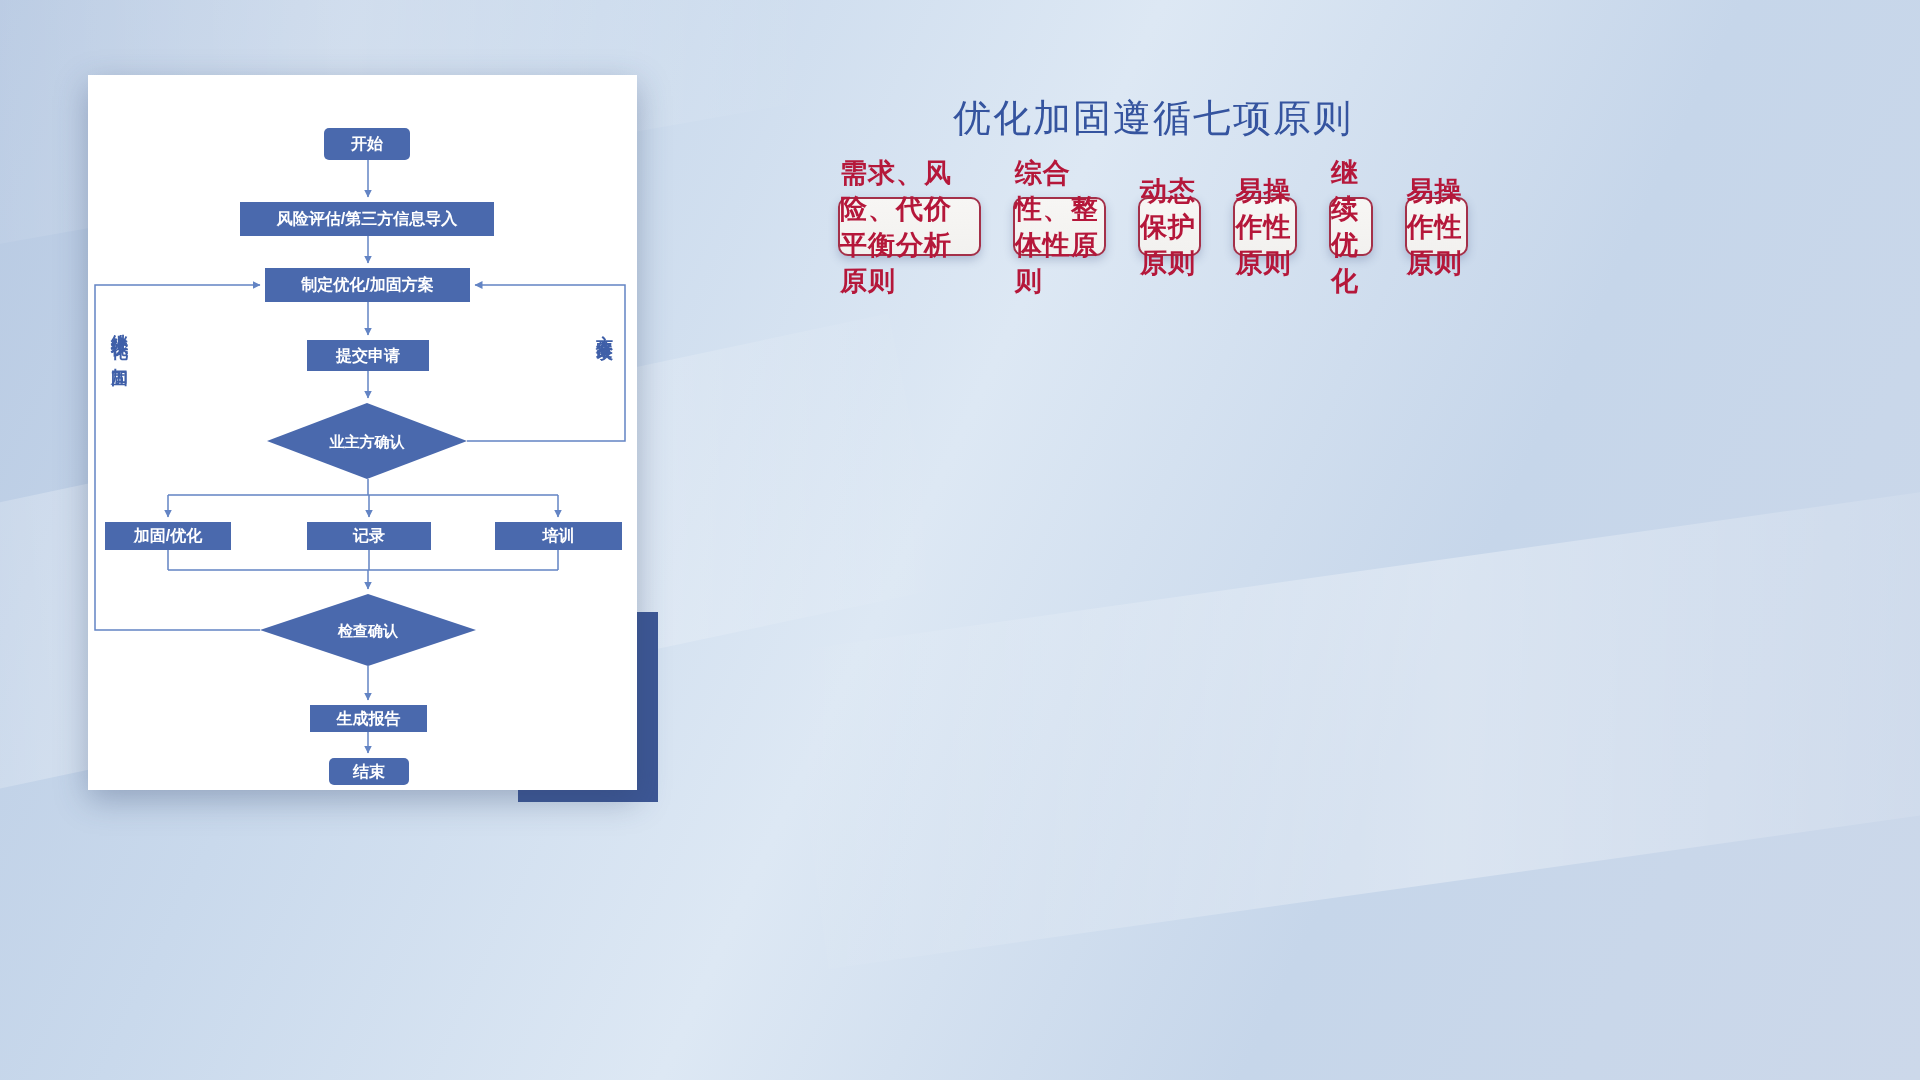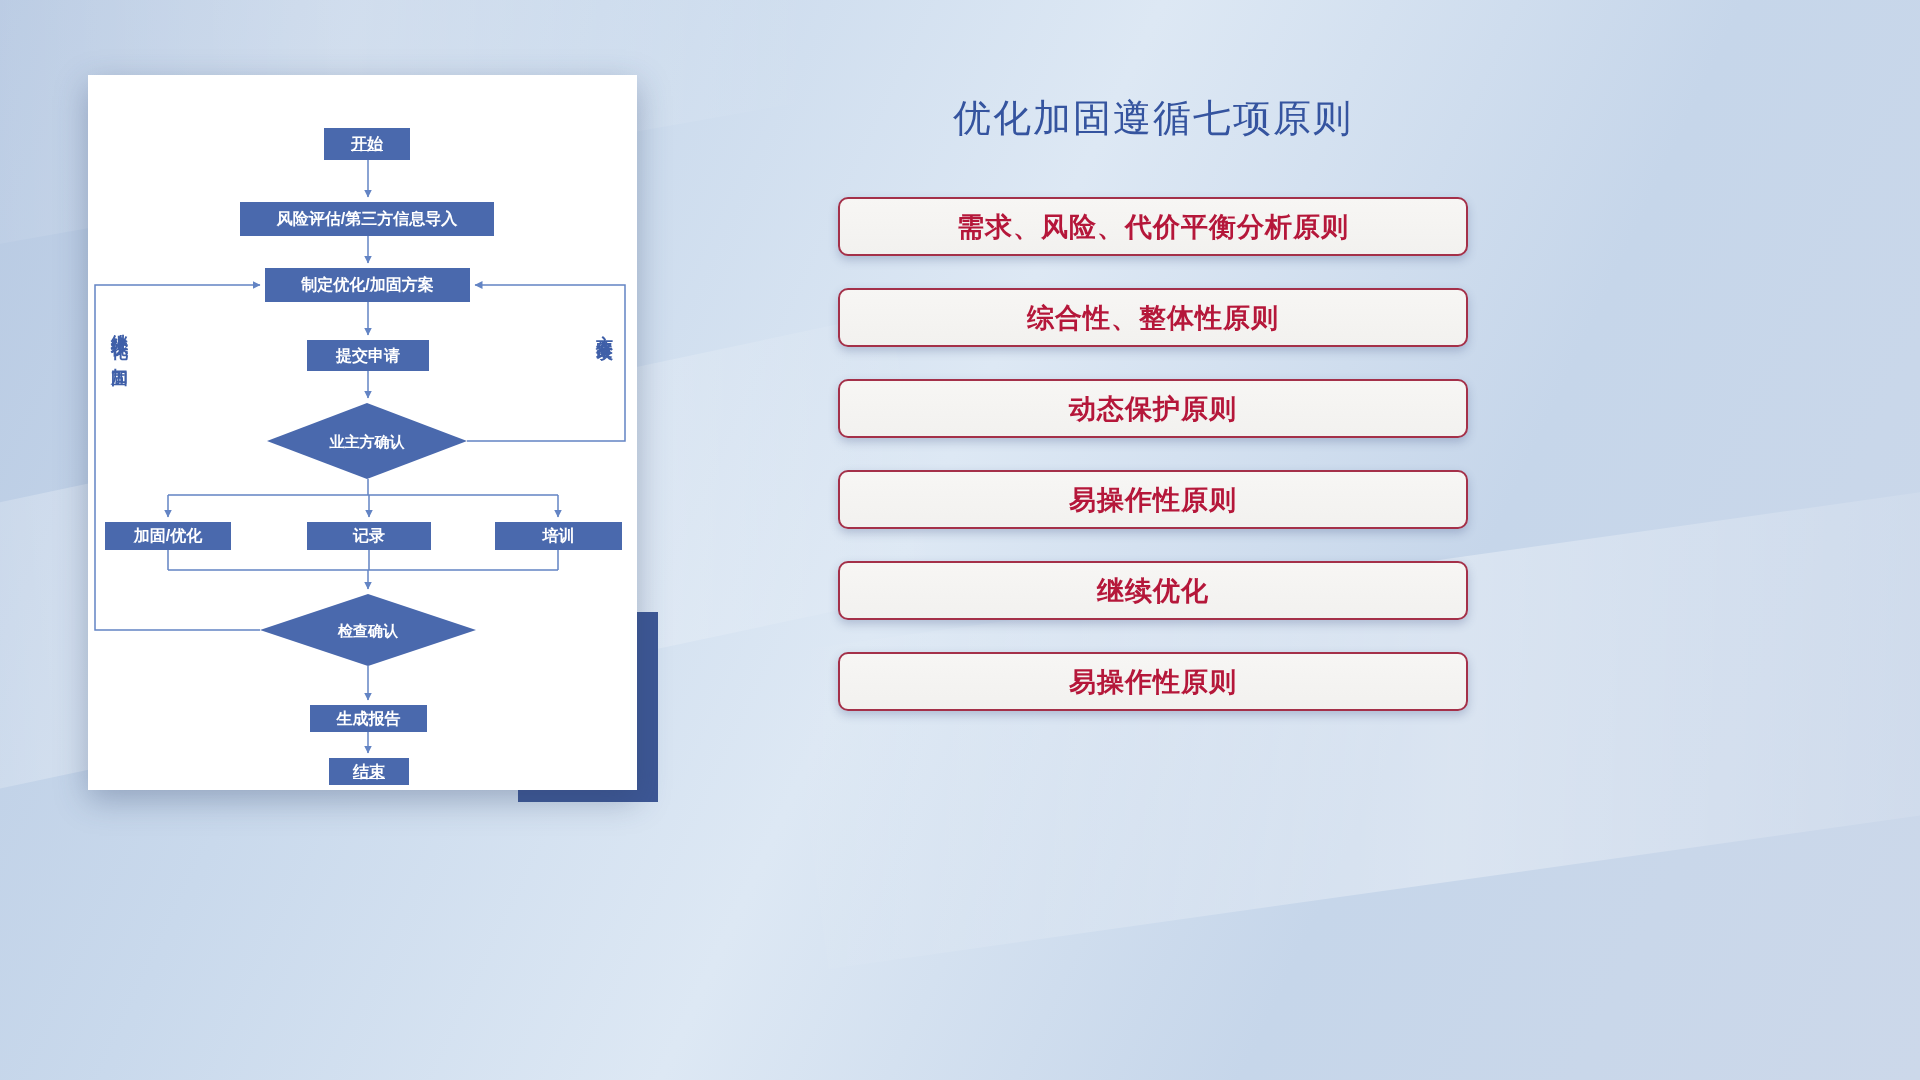--- a/index.html
+++ b/index.html
@@ -36,35 +36,35 @@
   .connectors{position:absolute;left:0;top:0;width:549px;height:715px;}
   .connectors path{stroke:var(--connector);fill:none;stroke-width:1.5;}
   .connectors marker path{fill:var(--connector);stroke:none;}
 
   .node{
     position:absolute;background:var(--node-fill);color:#fff;
     display:flex;align-items:center;justify-content:center;
     font-weight:bold;font-size:16px;border-radius:0;line-height:1;white-space:nowrap;
     z-index:2;
   }
-  .node.pill{border-radius:0;text-decoration:underline;}
+  .node.pill{border-radius:5px;}
   .node.diamond{clip-path:polygon(50% 0,100% 50%,50% 100%,0 50%);border-radius:0;font-size:15px;}
 
   .vlabel{
     position:absolute;writing-mode:vertical-rl;text-orientation:upright;
     color:var(--label-blue);font-weight:bold;font-size:17px;letter-spacing:3px;z-index:2;
   }
 
   .panel-title{
     position:absolute;left:838px;top:93px;width:630px;text-align:center;
     font-size:38px;font-weight:normal;color:var(--title-blue);letter-spacing:2px;
   }
   .principles{
     position:absolute;left:838px;top:197px;width:630px;
-    display:flex;flex-direction:column;gap:32px;
+    display:flex;flex-direction:row;gap:32px;
   }
   .principle-card{
     height:59px;border-radius:10px;
     background:linear-gradient(180deg,#f7f6f4,var(--card-bg));
     border:2px solid var(--card-border);
     box-shadow:0 4px 10px rgba(60,80,130,.28);
     display:flex;align-items:center;justify-content:center;
     font-size:27px;font-weight:600;color:var(--principle-red);letter-spacing:1px;
   }
 </style>

